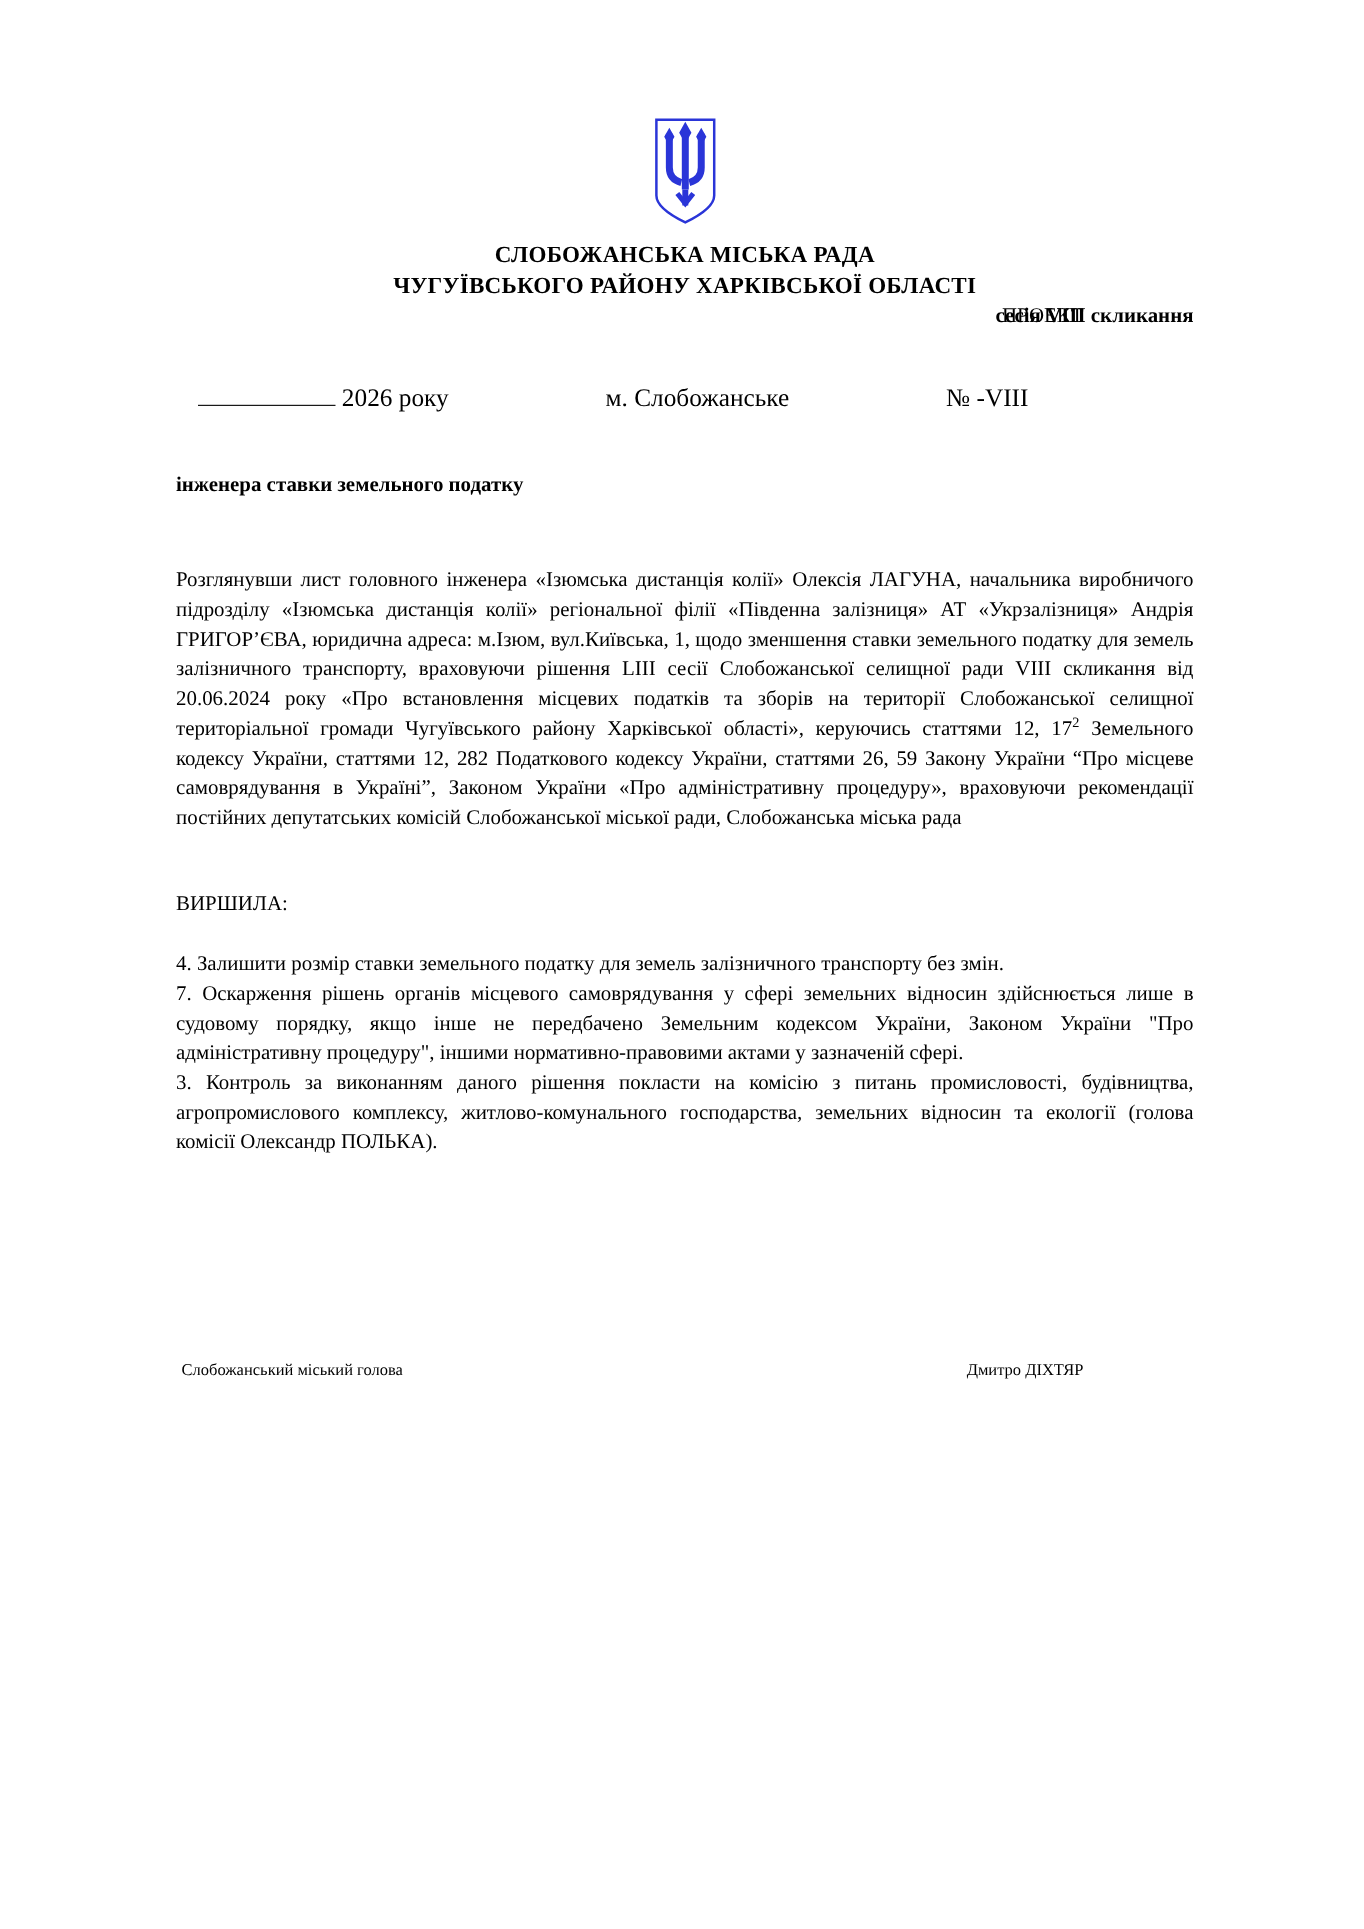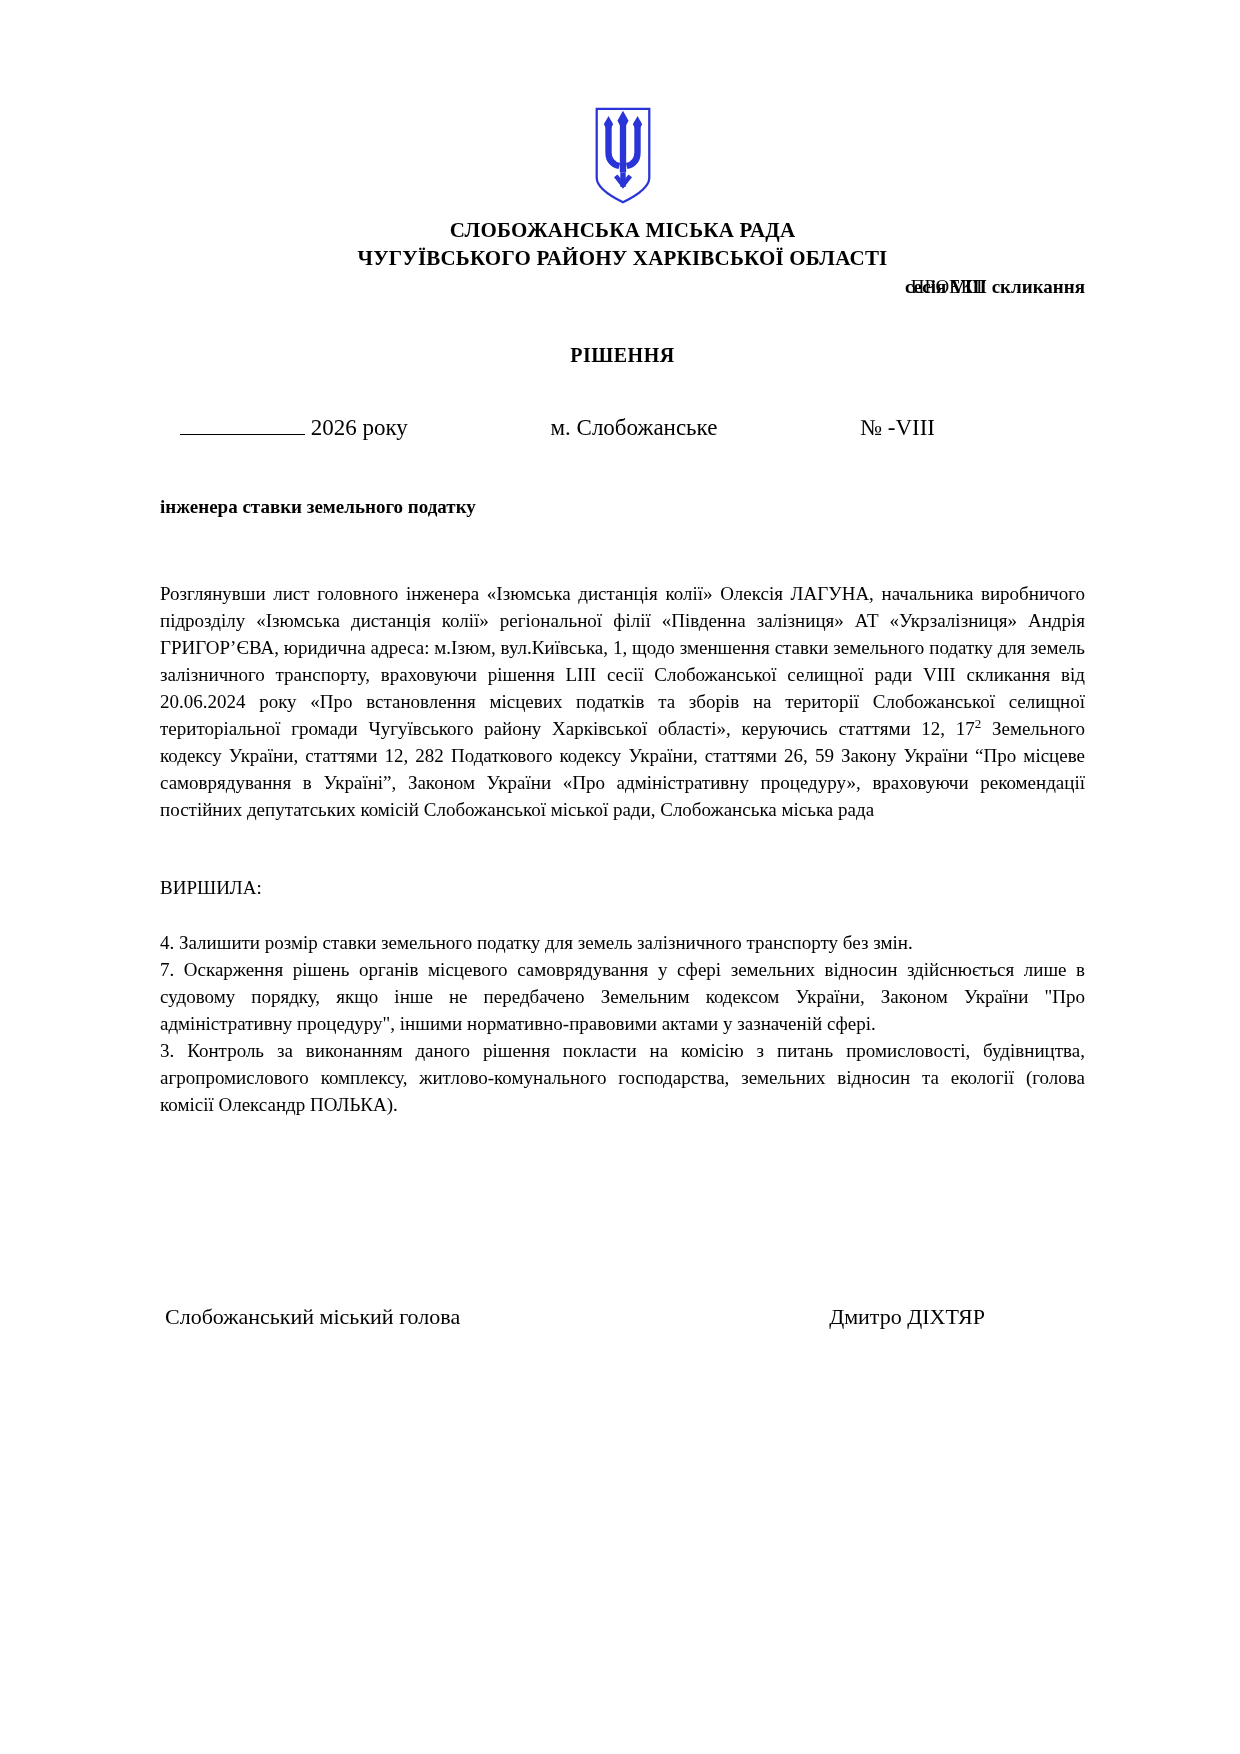--- a/index.html
+++ b/index.html
@@ -89,21 +89,21 @@
   }
   .items p {
     margin:0;
     text-align:justify;
     text-align-last:left;
   }
 
   .signature-row {
     display:flex;
     justify-content:space-between;
-    font-size:22px;
+    font-size:15px;
     margin-top:186px;
     padding-left:5px;
     padding-right:100px;
   }
 </style>
 </head>
 <body>
 
 <div class="page">
   <div class="content">
@@ -127,21 +127,20 @@
     </div>
 
     <div class="org-name">СЛОБОЖАНСЬКА МІСЬКА РАДА</div>
     <div class="org-name">ЧУГУЇВСЬКОГО РАЙОНУ ХАРКІВСЬКОЇ ОБЛАСТІ</div>
 
     <div class="session-row">
       <span>сесія VIII скликання</span>
       <span class="project-label">ПРОЕКТ</span>
     </div>
 
-    <div class="doc-type">РІШЕННЯ</div>
 
     <div class="meta-row">
       <span class="meta-left">
         <span class="blank-line"></span>
         <span>2026 року</span>
       </span>
       <span>м. Слобожанське</span>
       <span class="meta-right">№ -VIII</span>
     </div>
 

